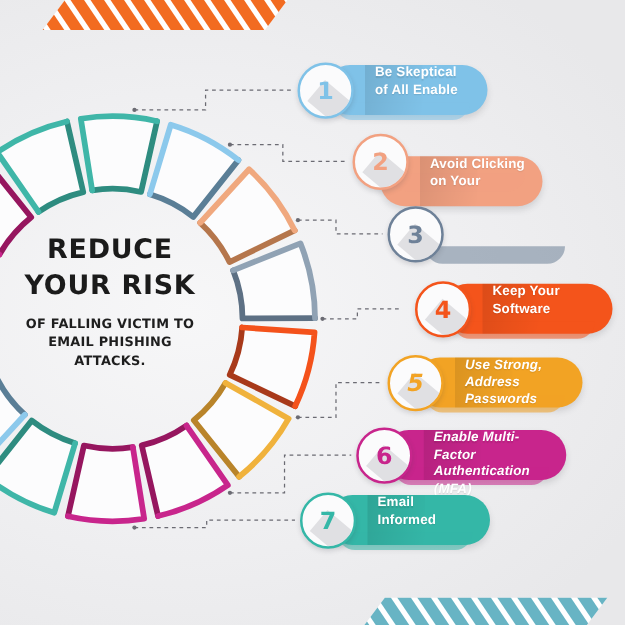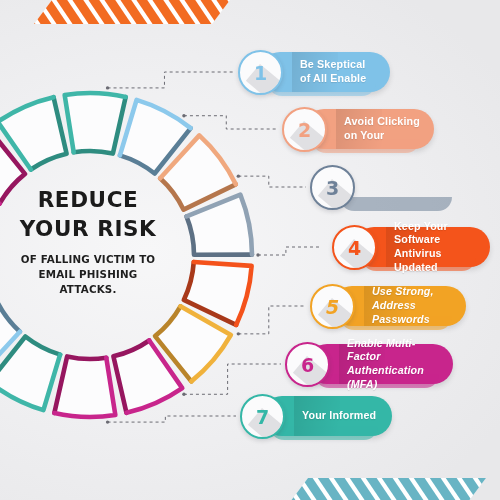--- a/index.html
+++ b/index.html
@@ -52,21 +52,21 @@
 
   
   #links{ position:absolute; left:0; top:0; width:500px; height:500px; }
 
   
   .step{ position:absolute; height:44px; z-index:5; }
 
   .pill{
     position:absolute; left:22px; top:0; height:40px;
     border-radius:20px;
-    display:flex; align-items:center;
+    display:flex; align-items:flex-start;
     padding-left:40px; padding-right:14px;
     color:#ffffff;
     font-weight:bold;
     font-size:10.7px;
     line-height:1.28;
     letter-spacing:.15px;
     box-shadow:0 3px 5px rgba(70,70,80,.17);
   }
   .pill .txt{ position:relative; z-index:3; text-shadow:0 1px 1px rgba(0,0,0,.11); }
 
@@ -293,21 +293,21 @@
         </div>
         <div class="numwrap">
           <div class="disc" style="border-color: rgb(127, 194, 232);">
             <div class="longshadow"></div>
             <div class="num" style="color: rgb(127, 194, 232);">1</div>
           </div>
         </div>
       </div>
       <div class="step" style="left: 282px; top: 109px; width: 152px;">
         <div class="underbar" style="width: 108px; background: rgb(242, 161, 129);"></div>
-        <div class="pill" style="width: 130px; background: rgb(242, 161, 129);">
+        <div class="pill" style="width: 130px; background: rgb(242, 161, 129); margin-top: 16px;">
           <div class="pillshadow"></div>
           <div class="txt">
             <div>Avoid Clicking</div>
             <div>on Your</div>
           </div>
         </div>
         <div class="numwrap">
           <div class="disc" style="border-color: rgb(242, 161, 129);">
             <div class="longshadow"></div>
             <div class="num" style="color: rgb(242, 161, 129);">2</div>
@@ -322,21 +322,20 @@
             <div class="num" style="color: rgb(110, 129, 152);">3</div>
           </div>
         </div>
       </div>
       <div class="step" style="left: 332px; top: 227px; width: 158px;">
         <div class="underbar" style="width: 114px; background: rgb(244, 84, 27);"></div>
         <div class="pill" style="width: 136px; background: rgb(244, 84, 27);">
           <div class="pillshadow"></div>
           <div class="txt">
             <div>Keep Your Software</div>
-            <div>Antivirus Updated</div>
           </div>
         </div>
         <div class="numwrap">
           <div class="disc" style="border-color: rgb(244, 84, 27);">
             <div class="longshadow"></div>
             <div class="num" style="color: rgb(244, 84, 27);">4</div>
           </div>
         </div>
       </div>
       <div class="step" style="left: 310px; top: 286px; width: 156px; font-style: italic;">
@@ -369,21 +368,21 @@
             <div class="longshadow"></div>
             <div class="num" style="color: rgb(200, 37, 140);">6</div>
           </div>
         </div>
       </div>
       <div class="step" style="left: 240px; top: 396px; width: 152px;">
         <div class="underbar" style="width: 108px; background: rgb(52, 183, 167);"></div>
         <div class="pill" style="width: 130px; background: rgb(52, 183, 167);">
           <div class="pillshadow"></div>
           <div class="txt">
-            <div>Your Informed</div>
+            <div>Email Informed</div>
           </div>
         </div>
         <div class="numwrap">
           <div class="disc" style="border-color: rgb(52, 183, 167);">
             <div class="longshadow"></div>
             <div class="num" style="color: rgb(52, 183, 167);">7</div>
           </div>
         </div>
       </div>
     </div>

